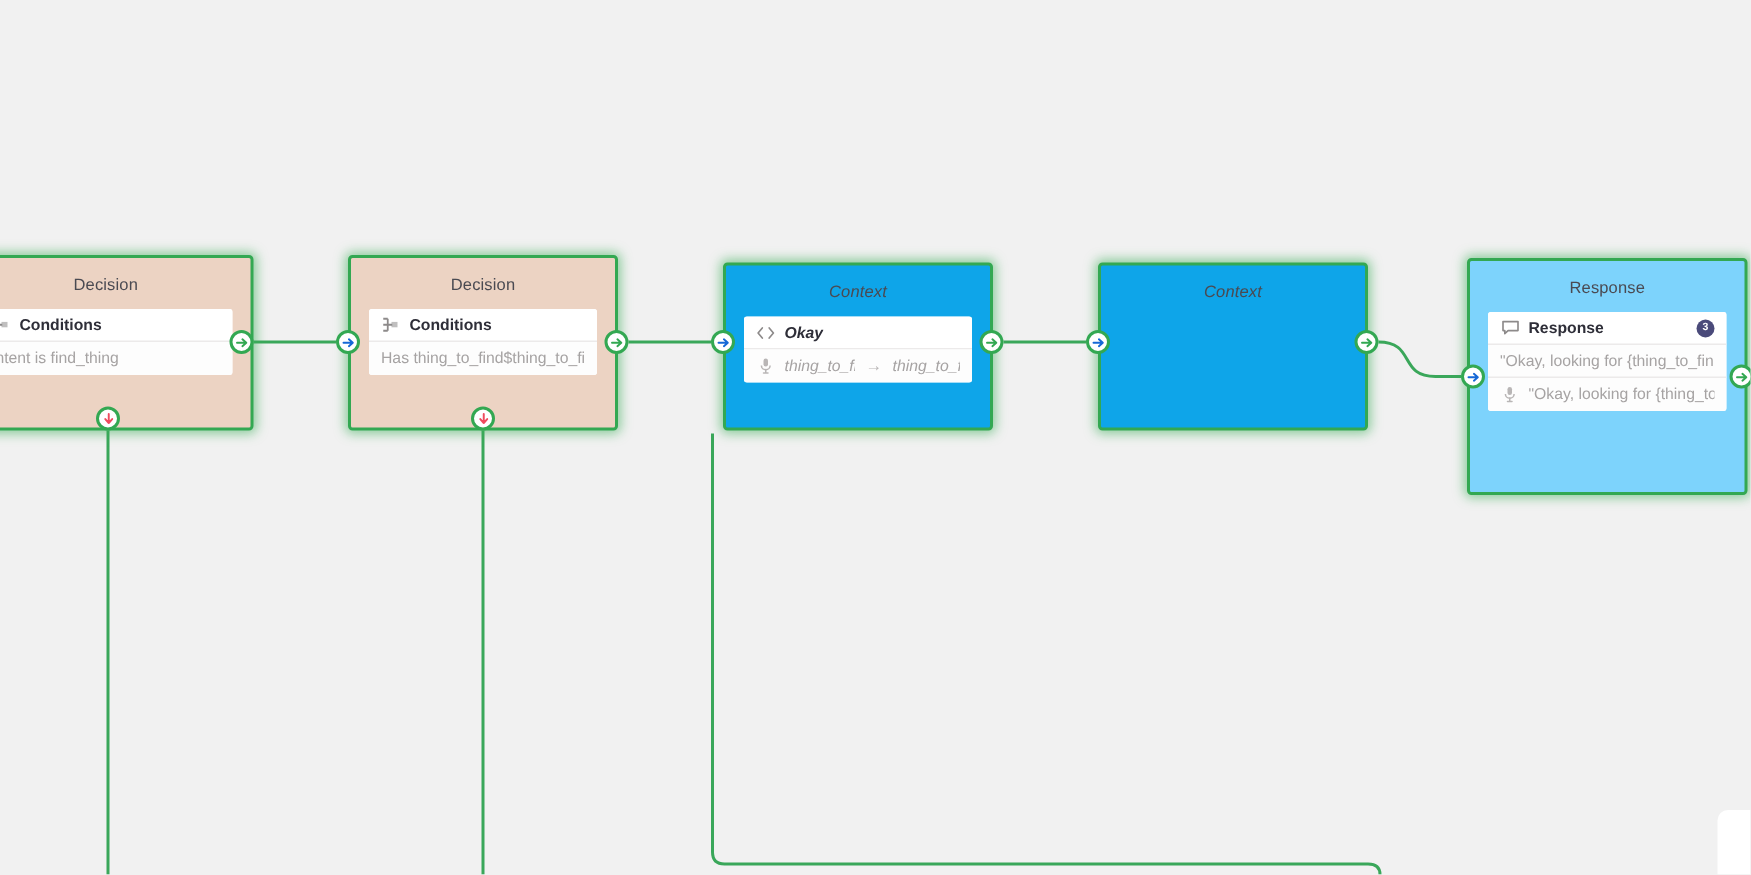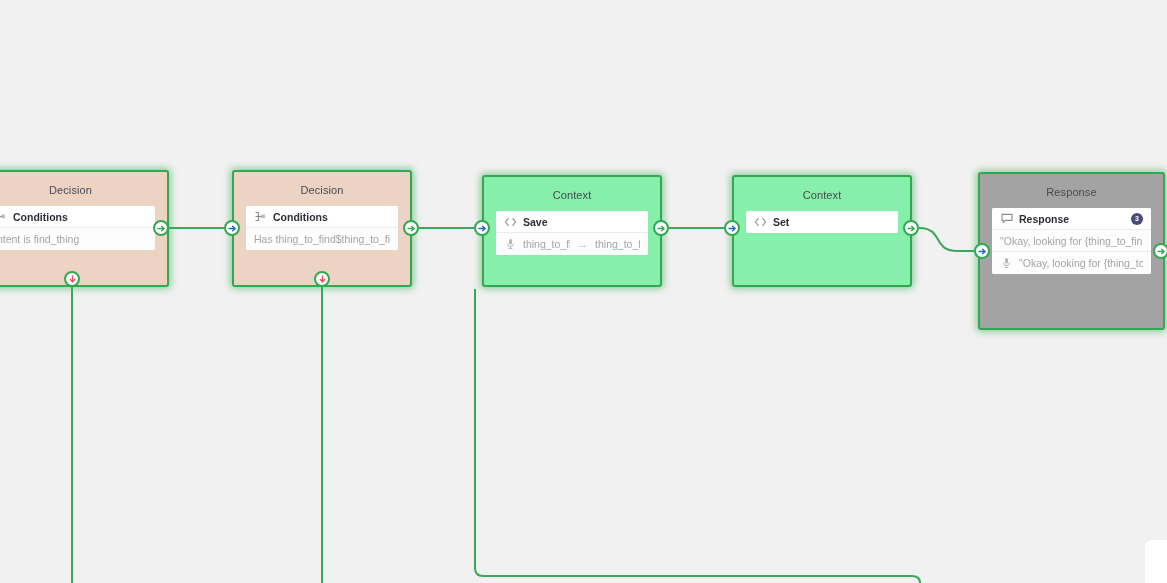--- a/index.html
+++ b/index.html
@@ -15,22 +15,22 @@
   
   .node{
     position:absolute;
     box-sizing:border-box;
     border:2px solid #33a852;
     border-radius:3px;
     box-shadow:0 0 7px 2px rgba(60,175,90,.55);
     background:#c6c6c6;
   }
   .node.decision{background:#ecd3c3;}
-  .node.context{background:#86efac;}
-  .node.response{background:#a3a3a3;}
+  .node.context{background:#0ea5e9;font-style:italic;}
+  .node.response{background:#7dd3fc;}
 
   .node-title{
     text-align:center;
     font-size:11px;
     color:#4a4a52;
     padding-top:12px;
     padding-bottom:10px;
     letter-spacing:.1px;
   }
 
@@ -198,21 +198,21 @@
 
   <div class="node context" style="left:482px;top:175px;width:180px;height:112px;">
     <div class="node-title">Context</div>
     <div class="rows">
       <div class="row head">
         <span class="rw-icon">
           <svg width="13" height="10" viewBox="0 0 13 10">
               <path d="M4.2 1.6L1.4 5l2.8 3.4M8.8 1.6L11.6 5 8.8 8.4" fill="none" stroke="currentColor" stroke-width="1.1" stroke-linecap="round" stroke-linejoin="round"></path>
             </svg>
         </span>
-        <span class="rw-text">Save</span>
+        <span class="rw-text">Okay</span>
       </div>
       <div class="row sub">
         <span class="rw-icon">
           <svg width="9" height="12" viewBox="0 0 9 12">
               <rect x="3" y="1" width="3" height="5.4" rx="1.5" fill="currentColor"></rect>
               <path d="M1.6 5.6a2.9 2.9 0 0 0 5.8 0" fill="none" stroke="currentColor" stroke-width="1"></path>
               <path d="M4.5 8.4v2M3 10.6h3" fill="none" stroke="currentColor" stroke-width="1" stroke-linecap="round"></path>
             </svg>
         </span>
         <span class="rw-text">thing_to_fin...</span>
@@ -228,28 +228,20 @@
   </div>
   <div class="port out" style="left:653px;top:220px;">
     <svg width="9" height="9" viewBox="0 0 9 9">
         <path d="M1 4.5h6M4.6 2.2L7.2 4.5 4.6 6.8" fill="none" stroke="currentColor" stroke-width="1.3" stroke-linecap="round" stroke-linejoin="round"></path>
       </svg>
   </div>
 
   <div class="node context" style="left:732px;top:175px;width:180px;height:112px;">
     <div class="node-title">Context</div>
     <div class="rows">
-      <div class="row head">
-        <span class="rw-icon">
-          <svg width="13" height="10" viewBox="0 0 13 10">
-              <path d="M4.2 1.6L1.4 5l2.8 3.4M8.8 1.6L11.6 5 8.8 8.4" fill="none" stroke="currentColor" stroke-width="1.1" stroke-linecap="round" stroke-linejoin="round"></path>
-            </svg>
-        </span>
-        <span class="rw-text">Set</span>
-      </div>
     </div>
   </div>
   <div class="port in" style="left:724px;top:220px;">
     <svg width="9" height="9" viewBox="0 0 9 9">
         <path d="M1 4.5h6M4.6 2.2L7.2 4.5 4.6 6.8" fill="none" stroke="currentColor" stroke-width="1.3" stroke-linecap="round" stroke-linejoin="round"></path>
       </svg>
   </div>
   <div class="port out" style="left:903px;top:220px;">
     <svg width="9" height="9" viewBox="0 0 9 9">
         <path d="M1 4.5h6M4.6 2.2L7.2 4.5 4.6 6.8" fill="none" stroke="currentColor" stroke-width="1.3" stroke-linecap="round" stroke-linejoin="round"></path>

